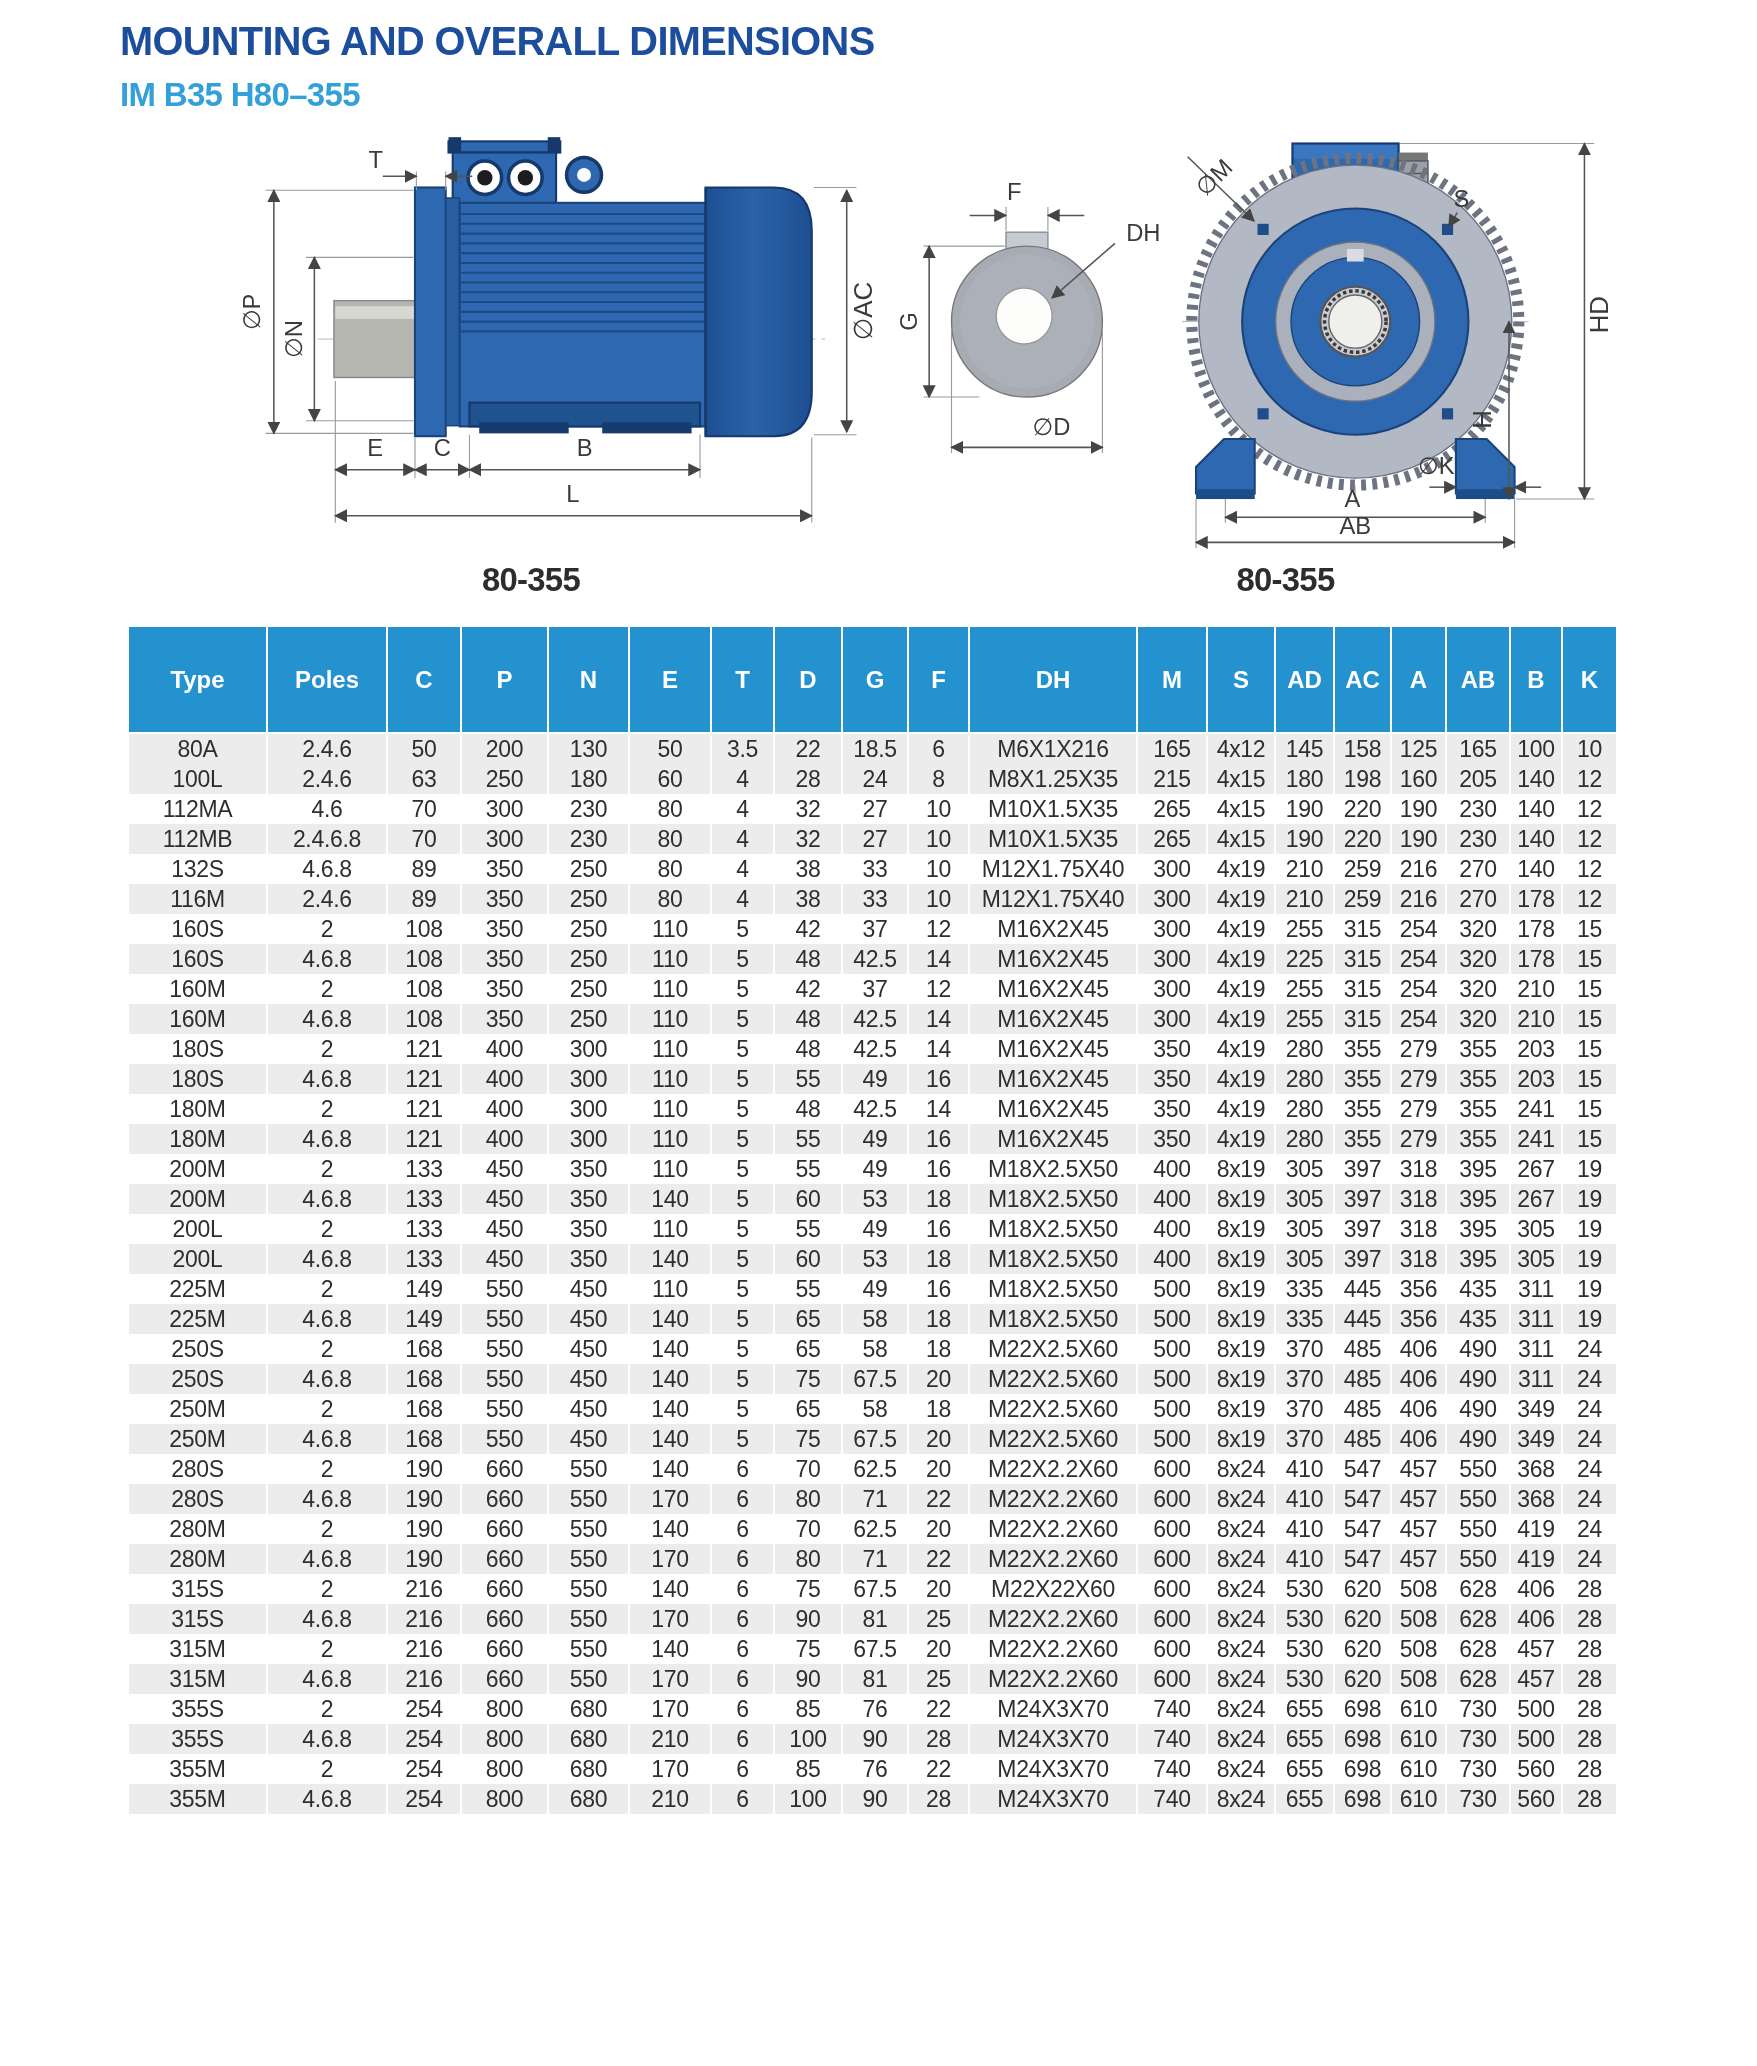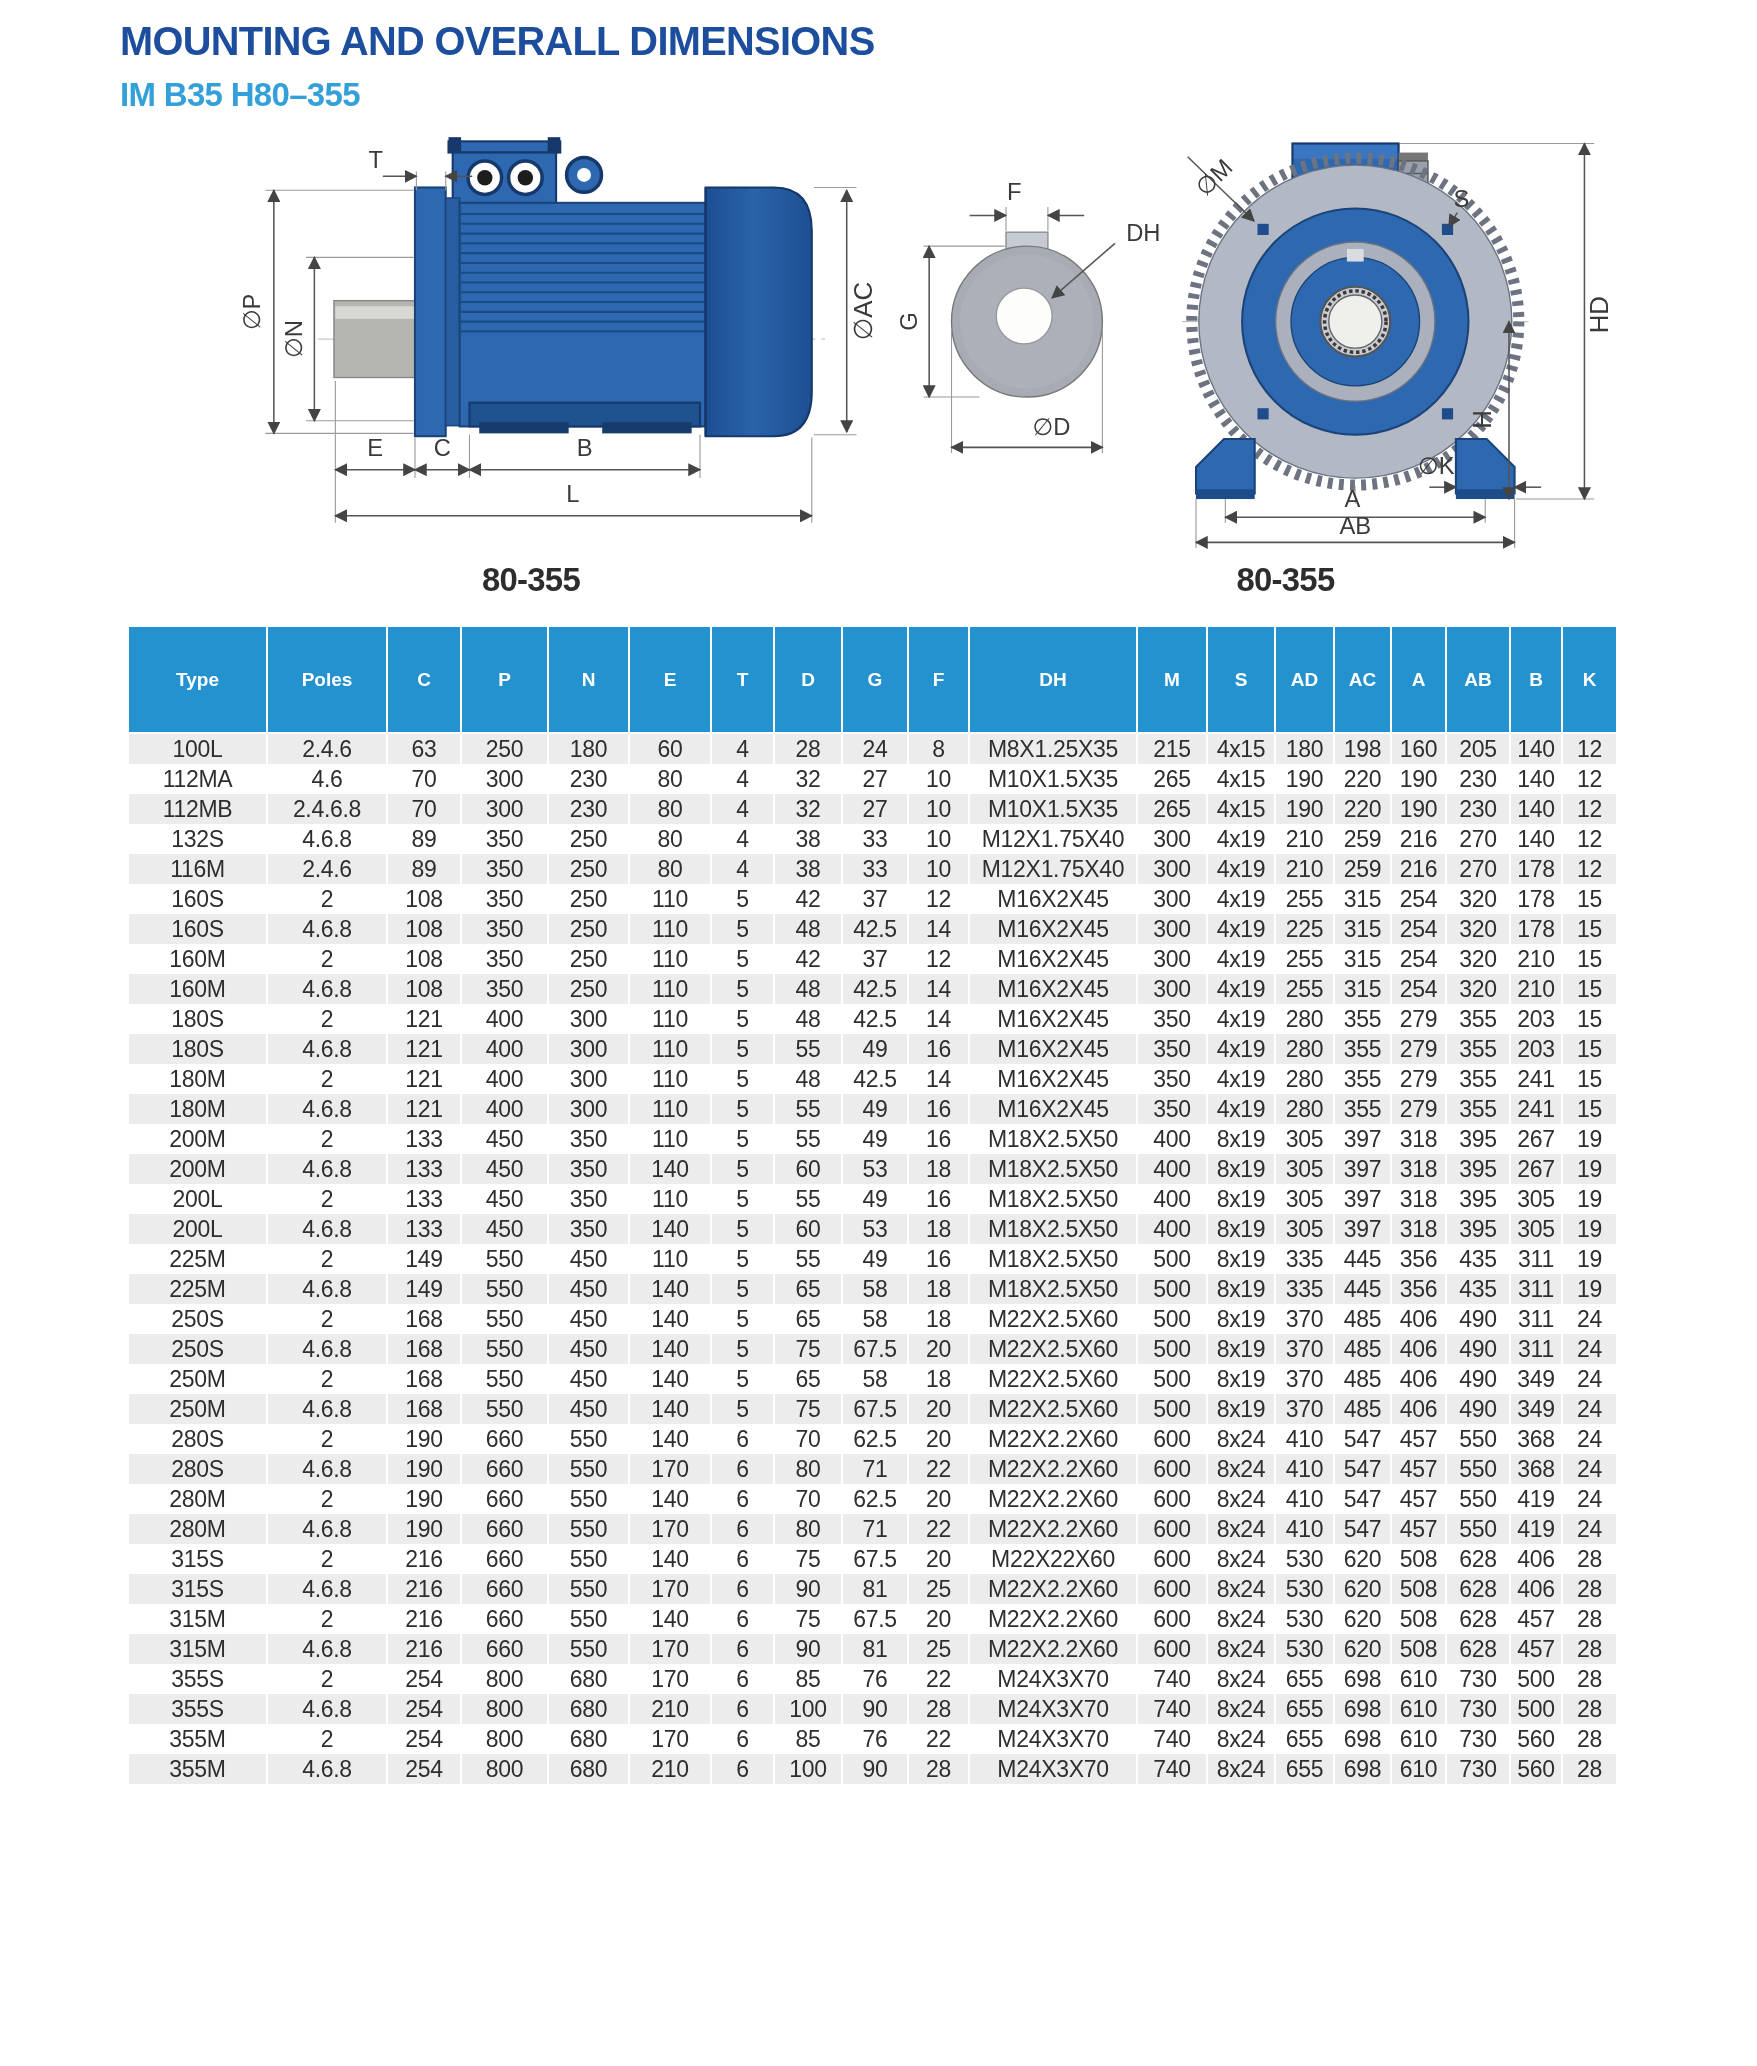--- a/index.html
+++ b/index.html
@@ -16,21 +16,21 @@
          color:var(--subtitle-blue);letter-spacing:-0.7px;transform:scaleX(.97);transform-origin:left;}
   svg.drawings{position:absolute;left:0;top:119px;}
   .dim{stroke:var(--dim-gray);stroke-width:2.2;fill:none;}
   .ext{stroke:#9a9a9a;stroke-width:1.6;fill:none;}
   .cl{stroke:#b5b5b5;stroke-width:1.4;fill:none;stroke-dasharray:26 9 5 9;}
   .dimtext{font-family:"Liberation Sans",sans-serif;font-size:34px;fill:#3a3a3a;}
   .dimtext.big{font-size:37px;}
   .caption{font-family:"Liberation Sans",sans-serif;font-size:47px;font-weight:800;fill:#2d2d2d;letter-spacing:-1px;}
   .tablewrap{position:absolute;left:129px;top:627px;width:1486px;}
   table.spec{border-collapse:collapse;table-layout:fixed;width:1486px;}
-  table.spec th{background:var(--header-blue);color:#fff;font-weight:700;font-size:19px;
+  table.spec th{background:var(--header-blue);color:#fff;font-weight:700;font-size:24px;
       height:105px;text-align:center;vertical-align:middle;border-left:2.1px solid #fff;padding:0;}
   table.spec th:first-child{border-left:none;}
   table.spec td{font-size:23px;color:var(--cell-text);text-align:center;vertical-align:middle;
       height:30px;padding:0;border-left:2.1px solid #fff;border-right:0;letter-spacing:-0.3px;
       white-space:nowrap;overflow:hidden;}
   table.spec td:first-child{border-left:none;}
   table.spec tbody tr.odd td{background:var(--row-alt);}
   table.spec tbody tr.even td{background:#fff;}
   table.spec tbody tr:first-child td{border-top:2.1px solid #fff;}
 </style>
@@ -264,20 +264,41 @@
           <th>AD</th>
           <th>AC</th>
           <th>A</th>
           <th>AB</th>
           <th>B</th>
           <th>K</th>
         </tr>
       </thead>
       <tbody>
           <tr class="odd">
+            <td>80A</td>
+            <td>2.4.6</td>
+            <td>50</td>
+            <td>200</td>
+            <td>130</td>
+            <td>50</td>
+            <td>3.5</td>
+            <td>22</td>
+            <td>18.5</td>
+            <td>6</td>
+            <td>M6X1X216</td>
+            <td>165</td>
+            <td>4x12</td>
+            <td>145</td>
+            <td>158</td>
+            <td>125</td>
+            <td>165</td>
+            <td>100</td>
+            <td>10</td>
+          </tr>
+          <tr class="odd">
             <td>100L</td>
             <td>2.4.6</td>
             <td>63</td>
             <td>250</td>
             <td>180</td>
             <td>60</td>
             <td>4</td>
             <td>28</td>
             <td>24</td>
             <td>8</td>

